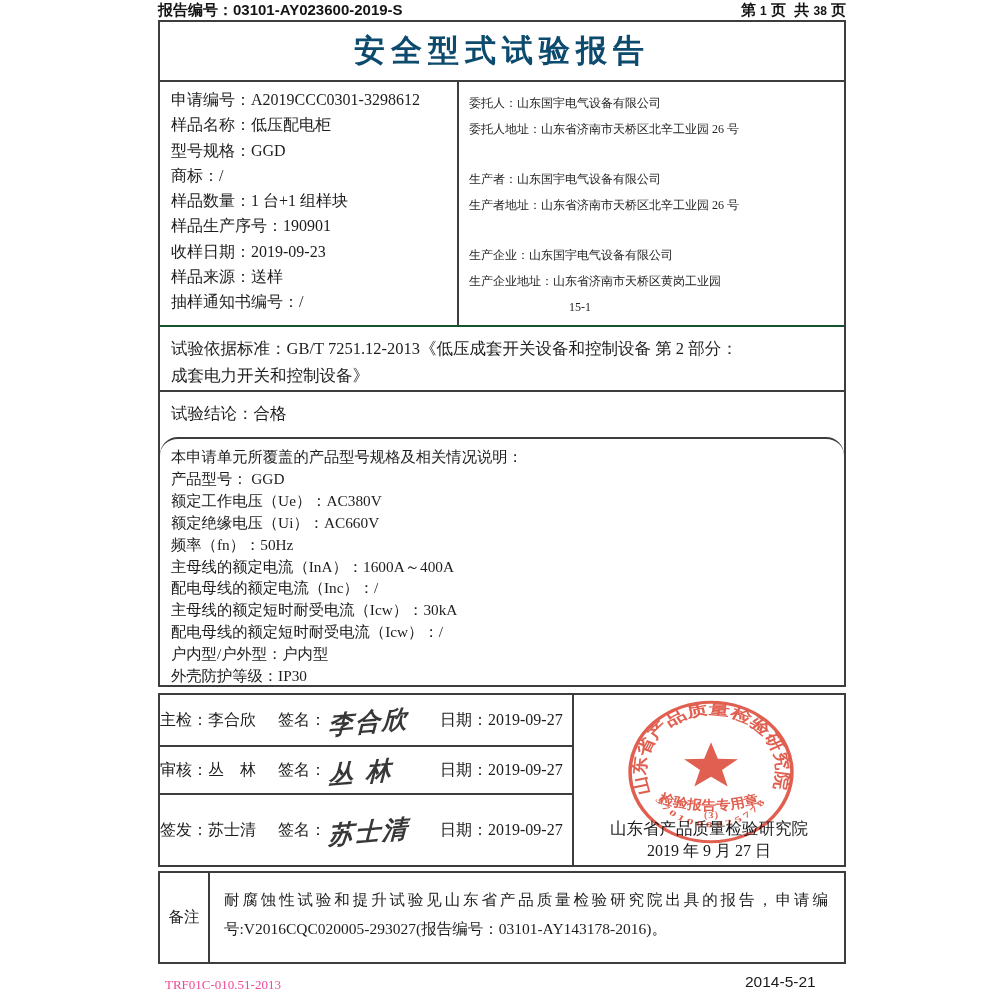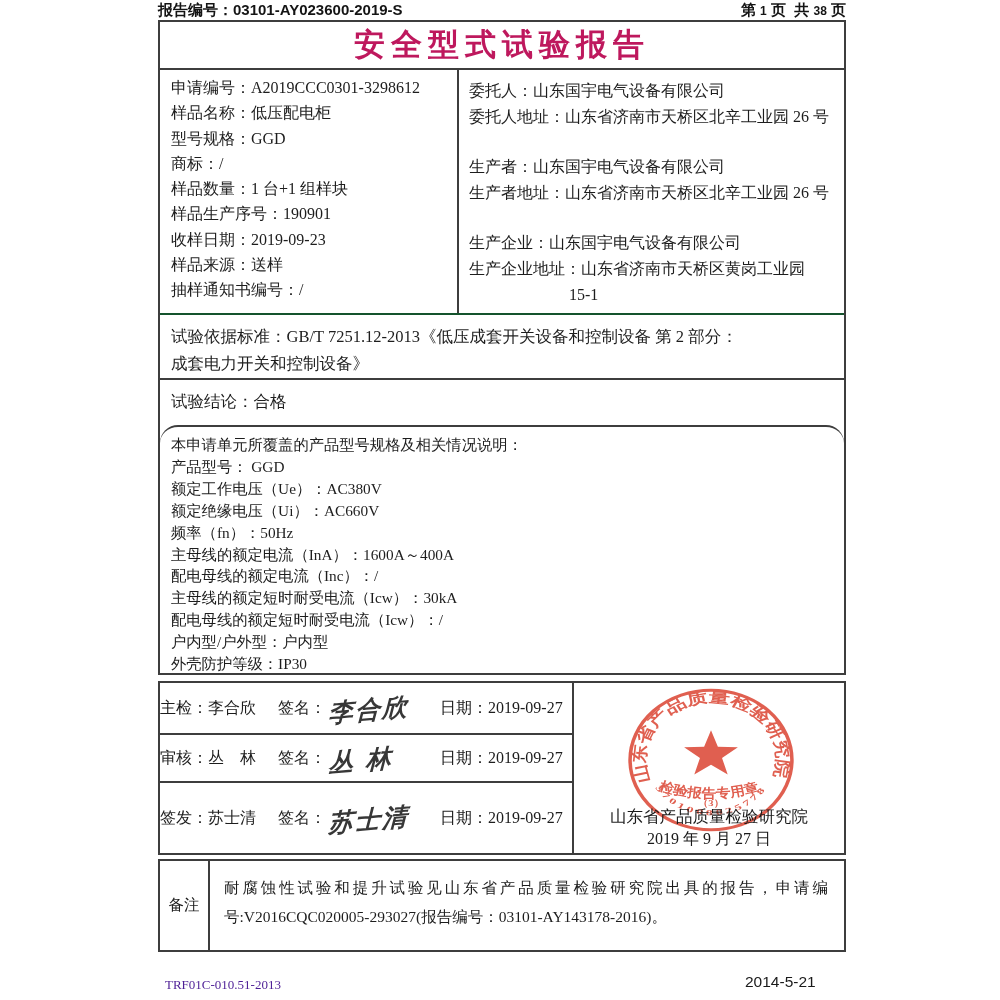--- a/index.html
+++ b/index.html
@@ -14,27 +14,27 @@
     height:19px; margin-top:1px; display:flex; justify-content:space-between; align-items:flex-start;
     font-family:"Liberation Sans","DejaVu Sans",sans-serif; font-weight:700; font-size:15px; color:#141414;
   }
   .hdr .num { font-size:12px; font-weight:700; }
 
   
   .tbl { border:2px solid #3d3d3d; box-sizing:border-box; background:#fff; }
   .main { margin-top:0; }
   .main > div { box-sizing:border-box; }
   .cell-title {
-    height:46px; display:flex; align-items:center; justify-content:center;
-    font-size:31px; font-weight:700; letter-spacing:6px; color:#be185d;
+    height:58px; display:flex; align-items:center; justify-content:center;
+    font-size:31px; font-weight:700; letter-spacing:6px; color:#0c4a6e;
   }
   .row-info { display:flex; height:245px; border-top:2px solid #3d3d3d; }
   .info-left { width:297px; box-sizing:border-box; padding:5px 4px 0 11px; font-size:16px;border-radius:21px; }
   .info-left > div { line-height:25.3px; white-space:nowrap; }
-  .info-right { flex:1; box-sizing:border-box; border-left:2px solid #3d3d3d; padding:8px 6px 0 10px; font-size:16px; }
+  .info-right { flex:1; box-sizing:border-box; border-left:2px solid #3d3d3d; padding:8px 6px 0 10px; font-size:12px; }
   .info-right .grp { margin-bottom:24px; }
   .info-right .grp > div { line-height:26px; white-space:nowrap; }
   .indent { padding-left:100px; }
 
   .cell-std { height:65px; border-top:2px solid #14532d; padding:8px 10px 0 11px; font-size:16.5px; line-height:27px; }
   .cell-concl { height:47px; border-top:2px solid #3d3d3d; padding:11px 0 0 11px; font-size:16.5px; }
   .cell-specs { height:248px; border-top:2px solid #3d3d3d; padding:7px 0 0 11px; font-size:15.3px;border-radius:18px; }
   .cell-specs > div { line-height:21.9px; white-space:nowrap; }
 
   
@@ -54,21 +54,21 @@
   .seal { position:absolute; left:50px; top:2px; width:174px; height:150px; opacity:.88; }
   .stamp-org { position:absolute; left:0; right:0; bottom:25px; text-align:center; font-size:16.5px; color:#1a1a1a; }
   .stamp-date { position:absolute; left:0; right:0; bottom:3px; text-align:center; font-size:16px; color:#1a1a1a; }
 
   
   .remark { margin-top:4px; height:93px; display:flex; }
   .rm-label { width:50px; border-right:2px solid #3d3d3d; display:flex; align-items:center; justify-content:center; font-size:15.5px; box-sizing:border-box; }
   .rm-body { flex:1; padding:12px 16px 0 14px; font-size:15.5px; line-height:29px; text-align:justify; box-sizing:border-box; }
 
   
-  .footer-left { position:absolute; left:165px; top:977px; font-size:13px; color:#4c1d95; }
+  .footer-left { position:absolute; left:165px; top:977px; font-size:13px; color:#ec4899; }
   .footer-right { position:absolute; left:745px; top:973px; font-size:15.5px; font-family:"Liberation Sans","DejaVu Sans",sans-serif; color:#1a1a1a; }
 </style>
 </head>
 <body>
 
 <div class="page">
   <div class="doc">
 
     <div class="hdr">
       <span>报告编号：03101-AY023600-2019-S</span>

